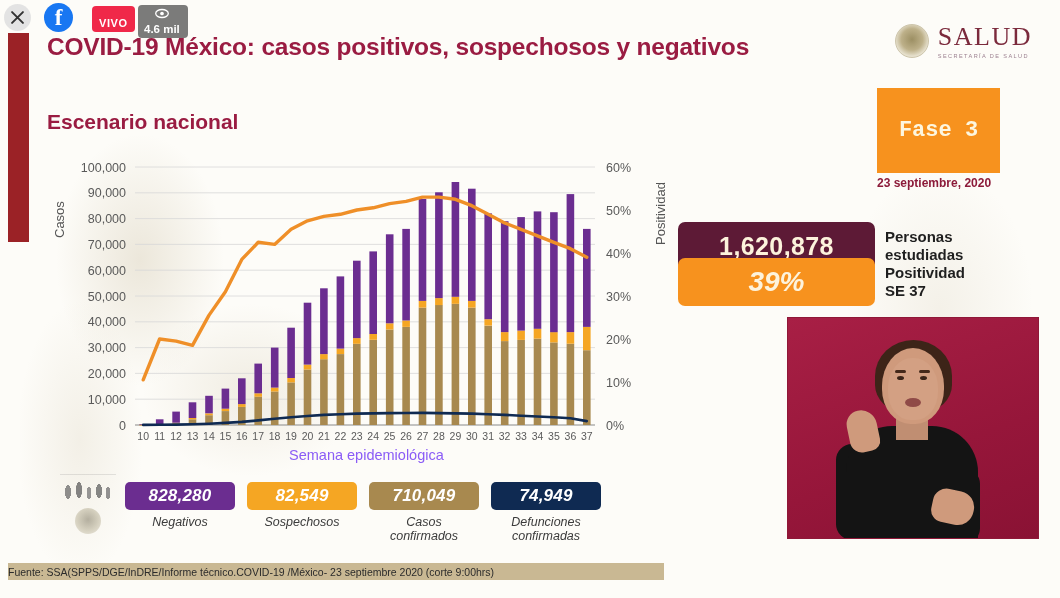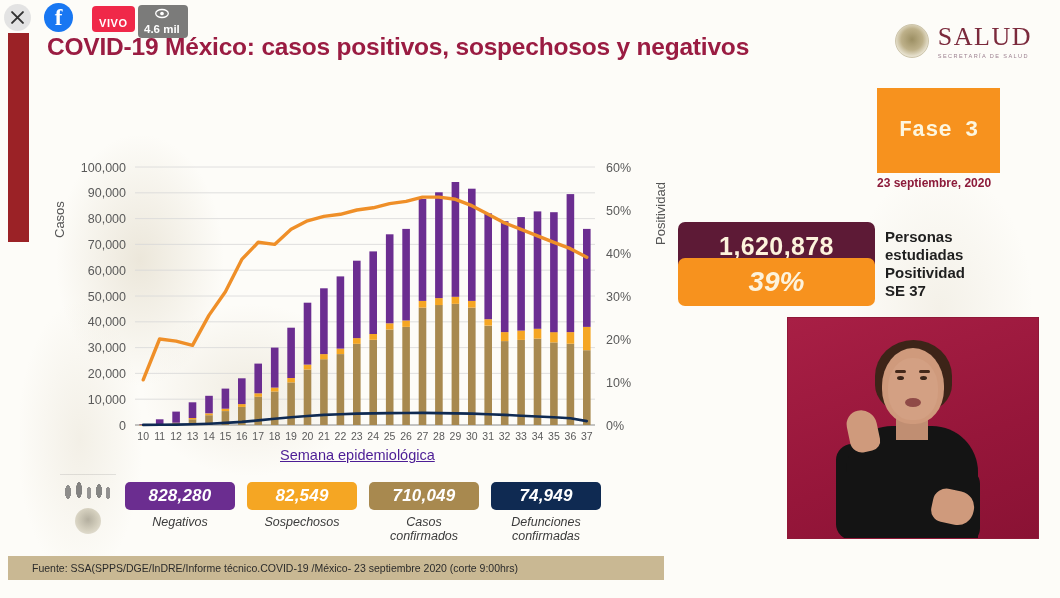--- a/index.html
+++ b/index.html
@@ -118,22 +118,22 @@
     transform: rotate(-90deg); transform-origin: left top;
     white-space: nowrap;
   }
   #axis-label-y2 {
     position: absolute; left: 653px; top: 245px;
     font-size: 13px; color: #555;
     transform: rotate(-90deg); transform-origin: left top;
     white-space: nowrap;
   }
   #axis-label-x {
-    position: absolute; left: 280px; top: 447px;
-    font-size: 14.5px; color: #4c1d95; text-decoration: underline;
+    position: absolute; left: 289px; top: 447px;
+    font-size: 14.5px; color: #8b5cf6;
   }
 
   
   #legend { position: absolute; left: 125px; top: 482px; display: flex; gap: 12px; font-style: italic; }
   .legend-item { width: 110px; display: flex; flex-direction: column; align-items: center; }
   .legend-pill {
     width: 110px; height: 28px; border-radius: 5px;
     color: #fff; font-size: 17px; font-weight: bold;
     display: flex; align-items: center; justify-content: center;
     letter-spacing: .2px;
@@ -234,24 +234,24 @@
     background: #cf9a7c; border-radius: 14px 16px 16px 12px; transform: rotate(12deg);
   }
   #video .armR {
     position: absolute; left: 158px; top: 150px; width: 34px; height: 76px;
     background: #141414; border-radius: 16px;
   }
 
   
   #footer {
     position: absolute; left: 8px; bottom: 18px;
-    width: 656px; height: 24px;
+    width: 656px; height: 17px;
     background: #c9b893;
     display: flex; align-items: center;
-    padding-left: 24px;
+    padding-left: 0;
   }
   #footer span { font-size: 10.5px; color: #2b2b2b; }
 </style>
 </head>
 <body>
 
 <div id="slide">
 
   <div id="watermark"></div>
   <div id="watermark2"></div>
@@ -268,20 +268,21 @@
       <svg viewBox="0 0 16 11">
           <ellipse cx="8" cy="5.5" rx="7.2" ry="4.6" fill="none" stroke="#fff" stroke-width="1.5"></ellipse>
           <circle cx="8" cy="5.5" r="2.1" fill="#fff"></circle>
         </svg>
       <span>4.6 mil</span>
     </div>
   </div>
 
   <div id="accent-bar"></div>
   <div id="title">COVID-19 México: casos positivos, sospechosos y negativos</div>
+  <div id="subtitle">Escenario nacional</div>
 
   <div id="salud">
     <div class="eagle"></div>
     <div class="wordmark">
       <div class="sal">SALUD</div>
       <div class="sub">SECRETARÍA DE SALUD</div>
     </div>
   </div>
 
   <div id="chart-wrap">

